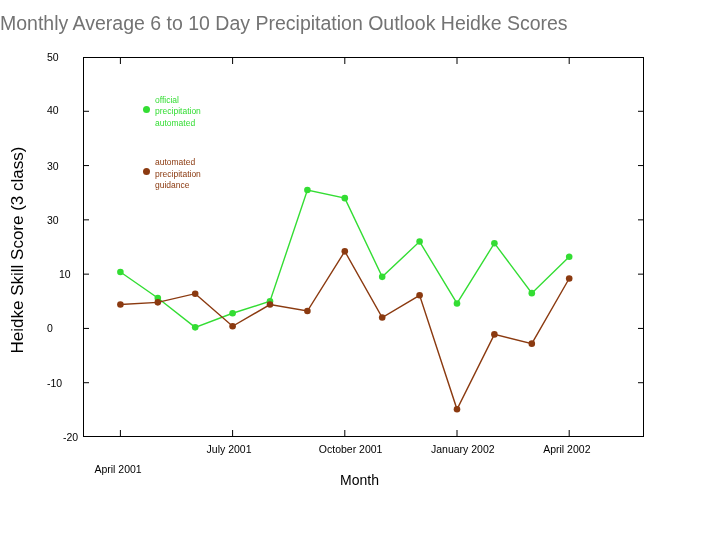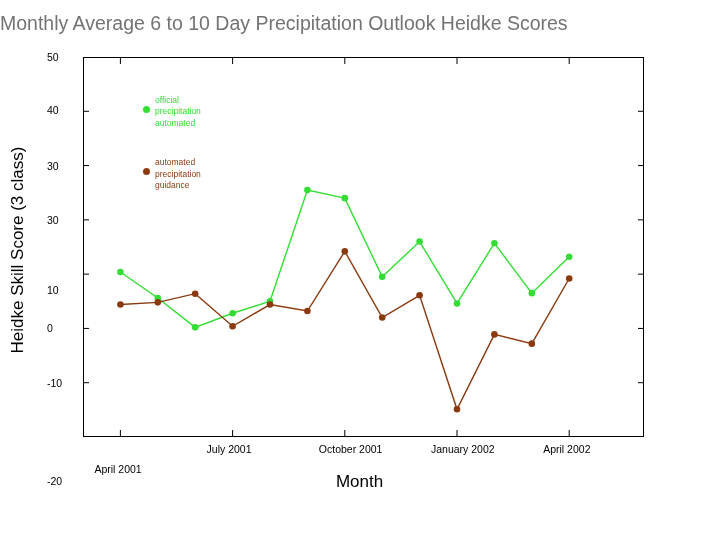--- a/index.html
+++ b/index.html
@@ -39,21 +39,21 @@
     align-items: center;
     justify-content: center;
     white-space: nowrap;
   }
   #xlabel {
     position: absolute;
     left: 0;
     top: 472px;
     width: 719px;
     text-align: center;
-    font-size: 17px;
+    font-size: 14px;
     color: #000000;
   }
   #plot-area {
     position: absolute;
     left: 83px;
     top: 57px;
     width: 670px;
     height: 380px;
   }
   #plot-frame {
@@ -106,24 +106,24 @@
 </style>
 </head>
 <body>
 
 <div id="chart-title">Monthly Average 6 to 10 Day Precipitation Outlook Heidke Scores</div>
 
 <div id="ylabel">Heidke Skill Score (3 class)</div>
 <div id="xlabel">Month</div>
 
 <div id="ytick-labels">
-    <div class="ytick-label" style="top: 437px; left: 47px; right: auto; margin-top: 44px;">-20</div>
+    <div class="ytick-label" style="top: 437px; left: 63px; right: auto;">-20</div>
     <div class="ytick-label" style="top: 382.714px; left: 47px; right: auto;">-10</div>
     <div class="ytick-label" style="top: 328.429px; left: 47px; right: auto;">0</div>
-    <div class="ytick-label" style="top: 274.143px; left: 47px; right: auto; margin-top: 16px;">10</div>
+    <div class="ytick-label" style="top: 274.143px; left: 59px; right: auto;">10</div>
     <div class="ytick-label" style="top: 219.857px; left: 47px; right: auto;">30</div>
     <div class="ytick-label" style="top: 165.571px; left: 47px; right: auto;">30</div>
     <div class="ytick-label" style="top: 110px; left: 47px; right: auto;">40</div>
     <div class="ytick-label" style="top: 57px; left: 47px; right: auto;">50</div>
   </div>
 <div id="xtick-labels">
     <div class="xtick-label" style="top: 443px; left: 94.4px; margin-top: 20px;">April 2001</div>
     <div class="xtick-label" style="top: 443px; left: 206.6px; text-align: right;">July 2001</div>
     <div class="xtick-label" style="top: 443px; left: 318.8px;">October 2001</div>
     <div class="xtick-label" style="top: 443px; left: 431px;">January 2002</div>

